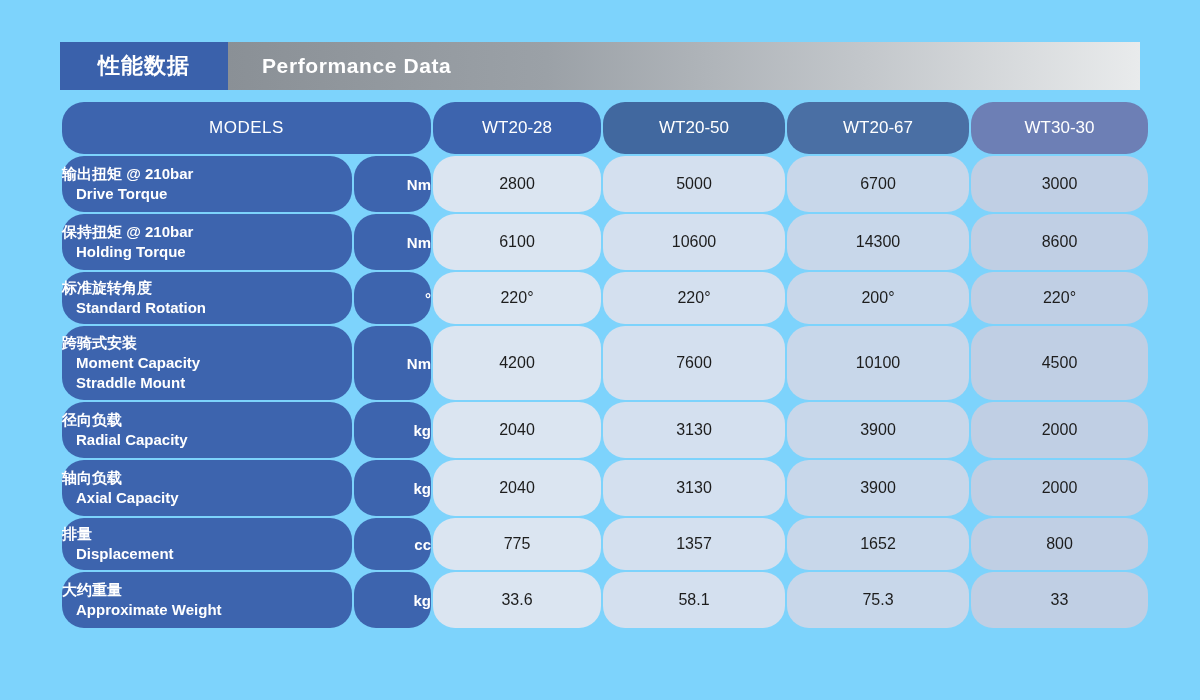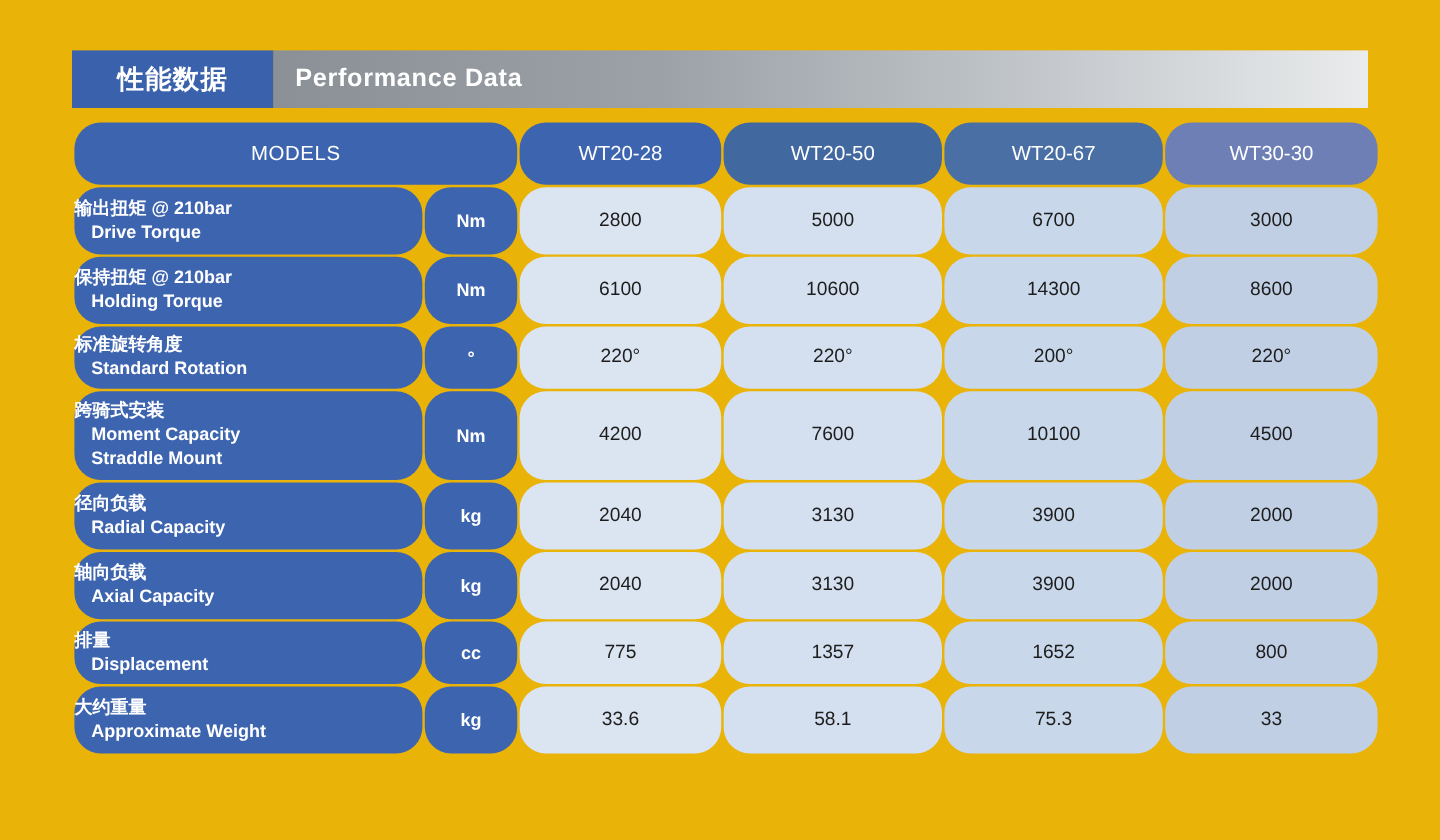--- a/index.html
+++ b/index.html
@@ -8,21 +8,21 @@
     width: 1200px;
     height: 700px;
     background: #ffffff;
     font-family: "Liberation Sans", sans-serif;
   }
 
   #page {
     position: relative;
     width: 1200px;
     height: 700px;
-    background: #eab308;
+    background: #7dd3fc;
     overflow: hidden;
   }
 
   
   .header {
     position: absolute;
     left: 60px;
     top: 42px;
     width: 1080px;
     height: 48px;
@@ -38,21 +38,21 @@
     color: #ffffff;
     font-size: 22px;
     font-weight: 700;
     letter-spacing: 1px;
   }
   .header-en {
     flex: 1;
     background: linear-gradient(to right, #8a9096 0%, #9ba1a7 35%, #c3c7cb 70%, #e9ebec 100%);
     display: flex;
     align-items: center;
-    padding-left: 18px;
+    padding-left: 34px;
     color: #ffffff;
     font-size: 21px;
     font-weight: 700;
     letter-spacing: 0.6px;
   }
 
   
   .table-wrap {
     position: absolute;
     left: 60px;
@@ -111,21 +111,21 @@
     font-weight: 700;
     line-height: 1.35;
     display: block;
     padding-left: 14px;
   }
   .unit {
     background: #3d64ae;
     color: #ffffff;
     font-size: 15px;
     font-weight: 700;
-    text-align: center;
+    text-align: right;
     vertical-align: middle;
   }
   .val {
     color: #1d1d1d;
     font-size: 16px;
     text-align: center;
     vertical-align: middle;
   }
   .v1 { background: #dbe5f1; }
   .v2 { background: #d4e0ef; }

